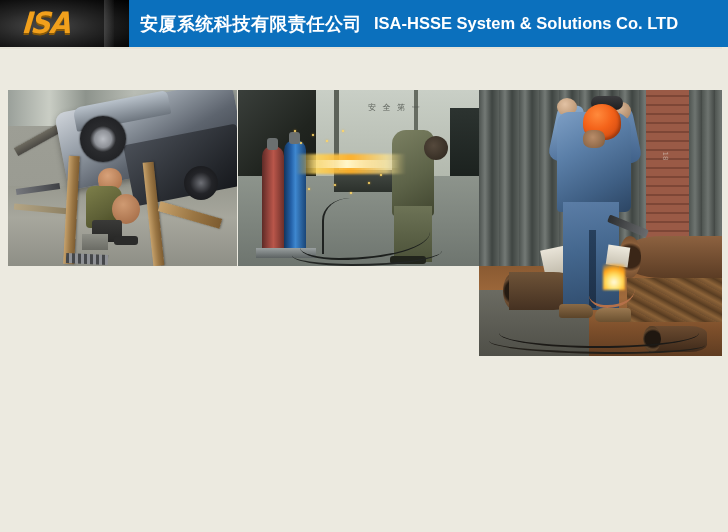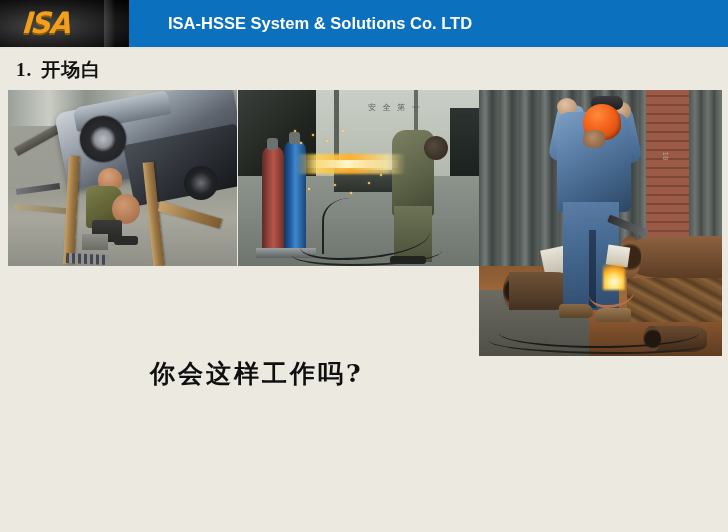--- a/index.html
+++ b/index.html
@@ -73,21 +73,21 @@
     font-size: 18px;
     font-weight: bold;
     color: #FFFFFF;
     letter-spacing: 0.5px;
   }
   .title-en {
     font-family: "Liberation Sans", sans-serif;
     font-size: 16.5px;
     font-weight: bold;
     color: #FFFFFF;
-    margin-left: 28px;
+    margin-left: 12px;
     letter-spacing: 0px;
   }
 
   
   .header-underline {
     position: absolute;
     left: 0; top: 47px;
     width: 728px; height: 2px;
     background: #E6E3D8;
   }
@@ -531,28 +531,26 @@
 </head>
 <body>
 
 <div class="slide">
 
   <div class="header">
     <div class="header-logo-panel">
       <span class="logo-text">ISA</span>
     </div>
     <div class="header-titles">
+      <span class="title-cn">安厦系统科技有限责任公司</span>
       <span class="title-en">ISA-HSSE  System &amp; Solutions Co. LTD</span>
     </div>
   </div>
   <div class="header-underline"></div>
 
-  <div class="section-heading">
-    <span class="num">1.</span><span class="sp"></span><span>开场白</span>
-  </div>
 
   <div class="photo photo-car">
     <div class="p1-bg-wall"></div>
     <div class="p1-ground"></div>
     <div class="p1-tools2"></div>
     <div class="p1-prop p1-prop-d"></div>
     <div class="p1-car-body"></div>
     <div class="p1-car-window"></div>
     <div class="p1-car-dark"></div>
     <div class="p1-wheel"></div>
@@ -633,18 +631,17 @@
     <div class="p3-white-2"></div>
     <div class="p3-torch"></div>
     <div class="p3-flame"></div>
     <div class="p3-torch-hose"></div>
     <div class="p3-boot-l"></div>
     <div class="p3-boot-r"></div>
     <div class="p3-cables"></div>
     <div class="p3-cables2"></div>
   </div>
 
-  <div class="caption">你会这样工作吗?</div>
 
   <div class="edge-right"></div>
   <div class="footer-gap"></div>
 
 </div>
 
 </body></html>

